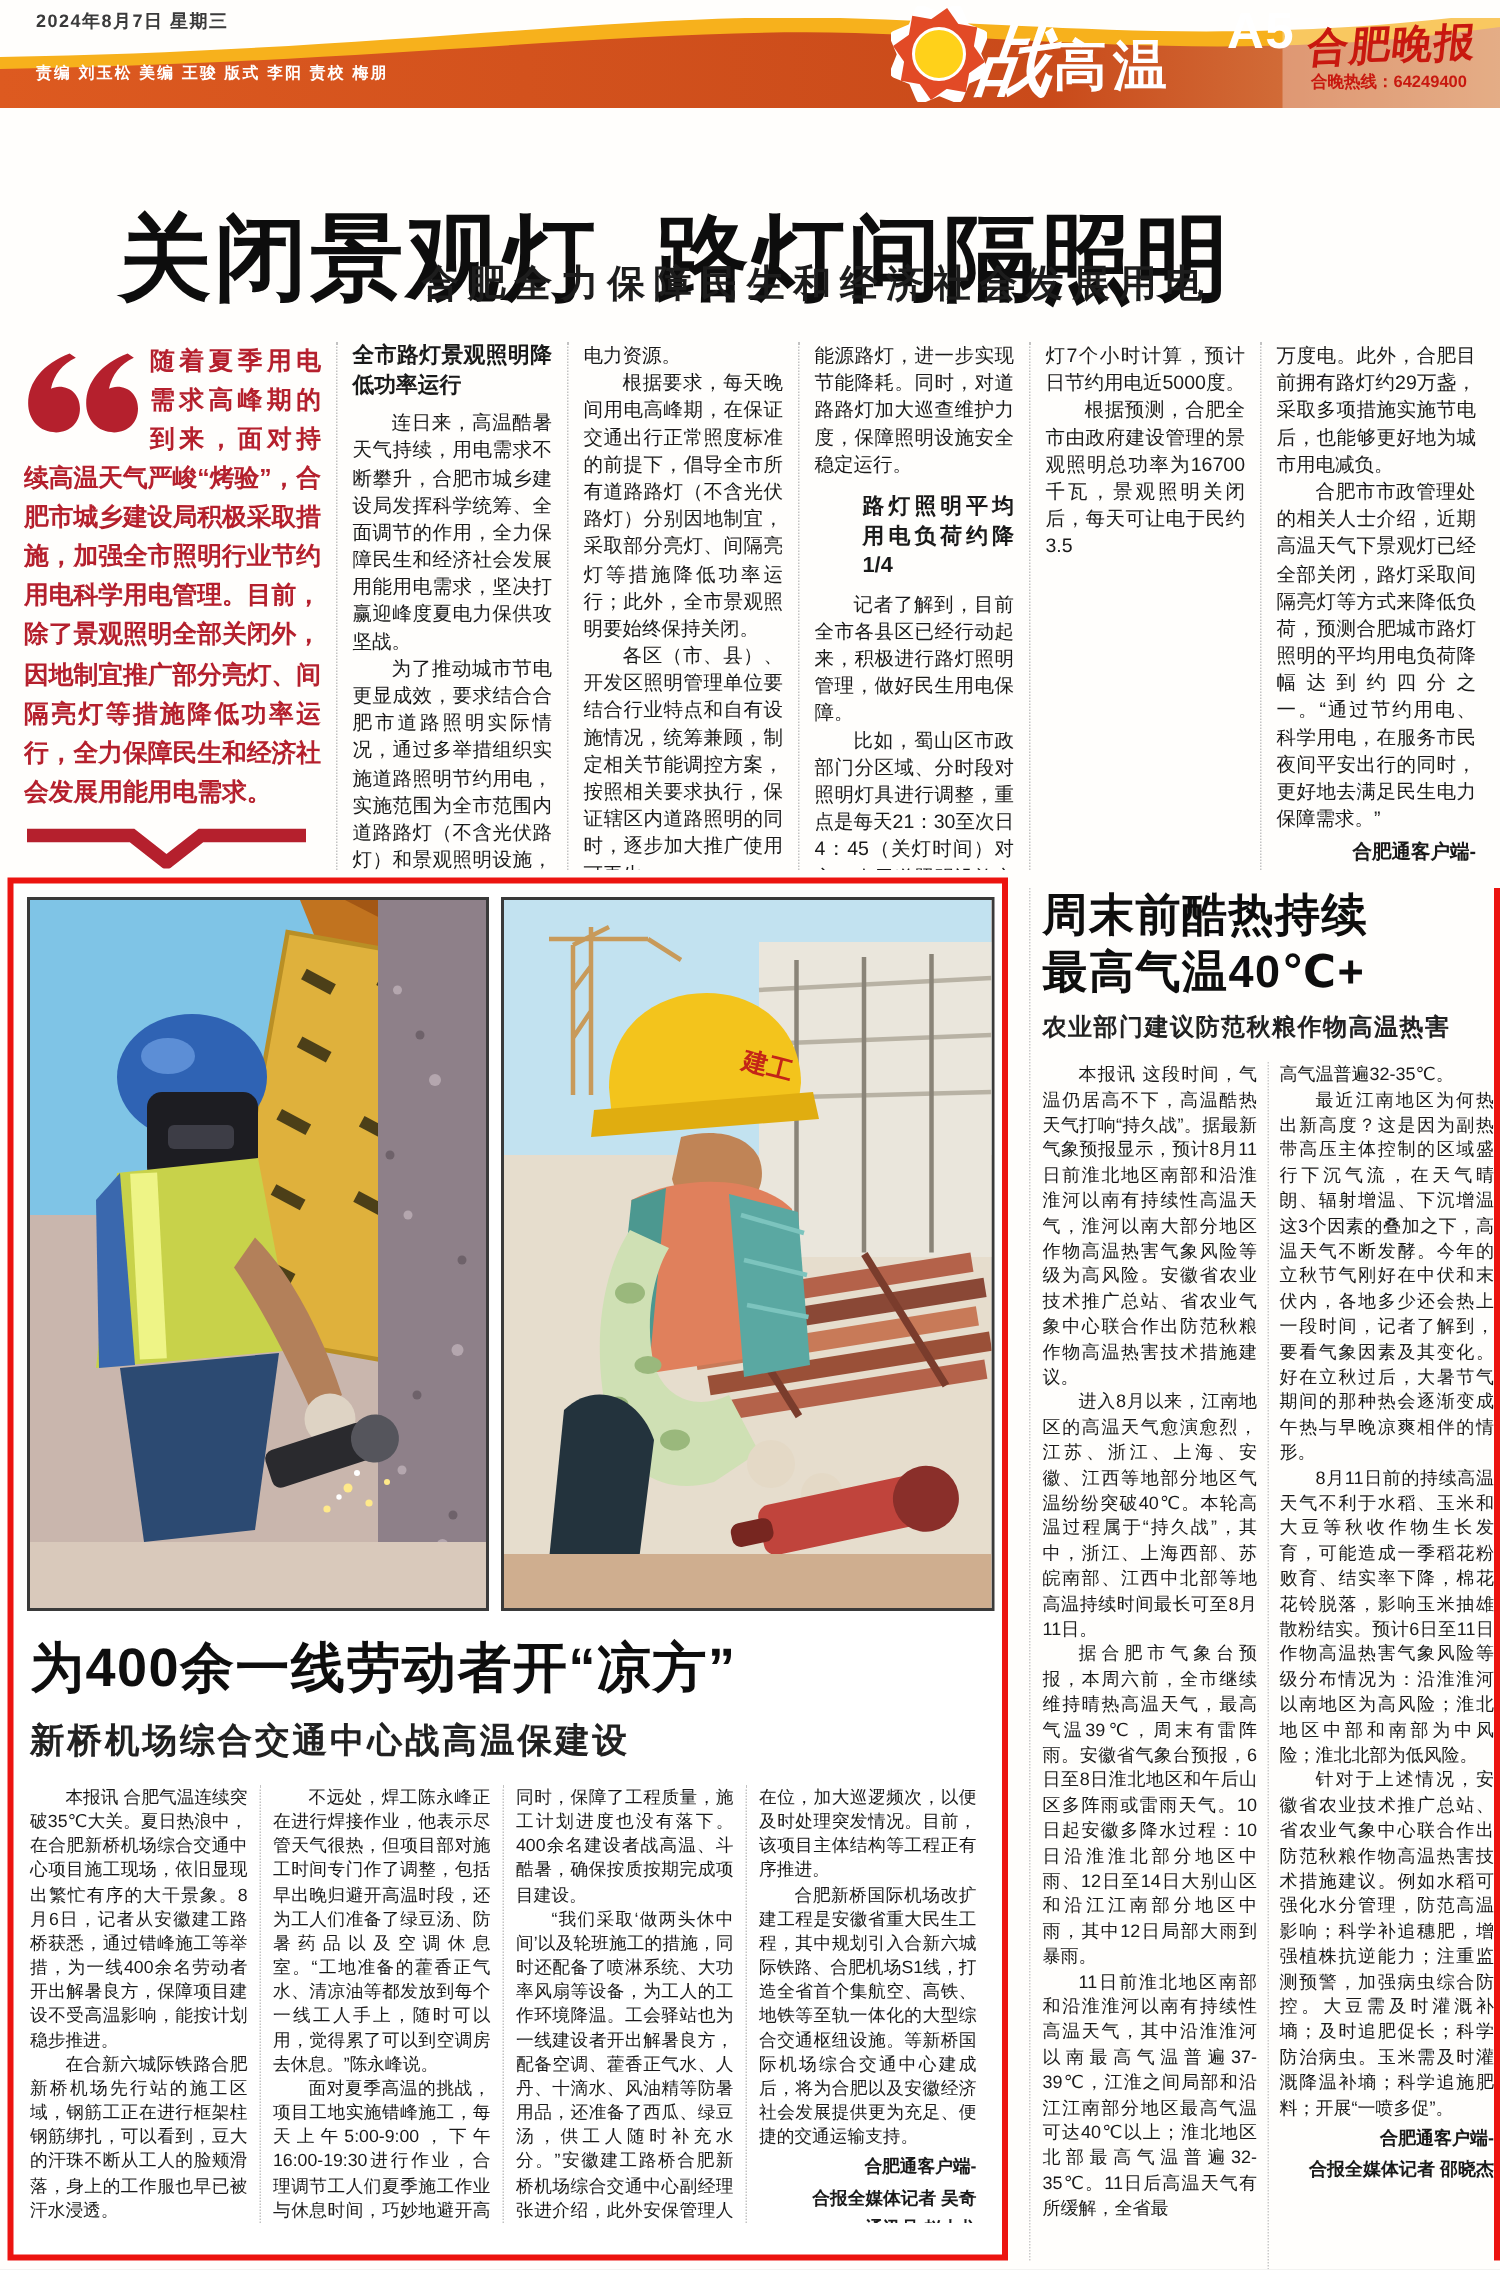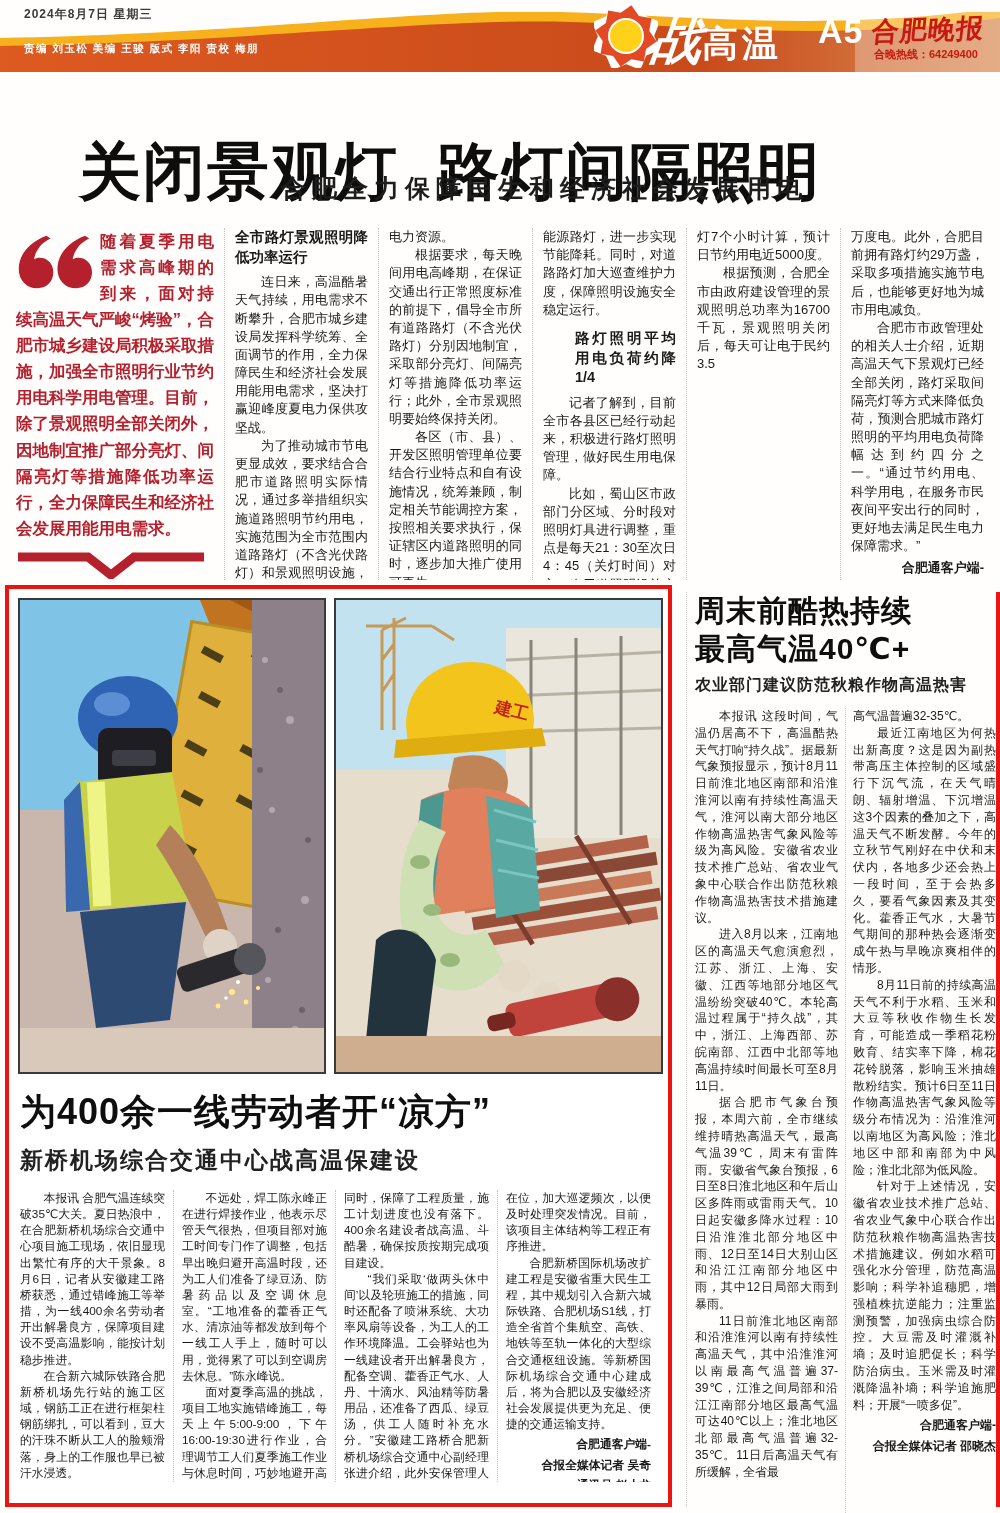--- a/index.html
+++ b/index.html
@@ -6,21 +6,21 @@
   .page{position:relative;width:1000px;height:1513px;background:#fffefc;overflow:hidden;
         font-family:"Liberation Sans","DejaVu Sans",sans-serif;color:#1a1a1a;}
   
   .masthead{position:absolute;left:0;top:0;width:1000px;height:72px;}
   .date-line{position:absolute;left:24px;top:6px;font-size:12px;font-weight:700;color:#3a3a3a;letter-spacing:1px;}
   .wave-svg{position:absolute;left:0;top:12px;}
   .editors{position:absolute;left:24px;top:42px;font-size:10.5px;color:#fff;letter-spacing:1.5px;font-weight:700;}
   .sun{position:absolute;left:594px;top:4px;}
   .zhan{position:absolute;left:652px;top:8px;font-size:50px;font-weight:900;font-style:italic;color:#fff;transform:skewX(-6deg);}
   .gaowen{position:absolute;left:702px;top:20px;font-size:36px;font-weight:900;color:#fff;letter-spacing:4px;}
-  .page-no{position:absolute;left:818px;top:12px;font-size:34px;font-weight:900;color:#fff;letter-spacing:1px;}
+  .page-no{position:absolute;left:818px;top:2px;font-size:34px;font-weight:900;color:#fff;letter-spacing:1px;}
   .brand{position:absolute;left:872px;top:12px;font-size:27px;font-weight:900;color:#c8180f;transform:skewX(-8deg) rotate(-2deg);letter-spacing:1px;}
   .hotline{position:absolute;left:874px;top:47px;font-size:11px;font-weight:700;color:#c8180f;}
   
   .headline{position:absolute;left:0;top:88px;width:900px;text-align:center;font-size:62px;font-weight:900;color:#0d0d0d;letter-spacing:2px;white-space:pre;}
   .subhead{position:absolute;left:0;top:172px;width:808px;text-align:right;font-size:25px;font-weight:700;color:#1d1d1d;letter-spacing:6px;}
   
   .top-article{position:absolute;left:16px;top:228px;width:978px;height:352px;display:flex;overflow:hidden;}
   .tcol{flex:1;padding:0 10px;font-size:13px;line-height:1.4;text-align:justify;overflow:hidden;}
   .tcol + .tcol{border-left:1px dotted #c2c2c2;}
   .quote-col{flex:0 0 198px;padding-left:0;color:#b5202d;font-size:16.5px;line-height:1.58;font-weight:600;}
@@ -291,21 +291,21 @@
     <h3 class="ra-sub">农业部门建议防范秋粮作物高温热害</h3>
     <div class="ra-cols">
       <div class="rcol">
         <p class="p">本报讯 这段时间，气温仍居高不下，高温酷热天气打响“持久战”。据最新气象预报显示，预计8月11日前淮北地区南部和沿淮淮河以南有持续性高温天气，淮河以南大部分地区作物高温热害气象风险等级为高风险。安徽省农业技术推广总站、省农业气象中心联合作出防范秋粮作物高温热害技术措施建议。</p>
         <p class="p">进入8月以来，江南地区的高温天气愈演愈烈，江苏、浙江、上海、安徽、江西等地部分地区气温纷纷突破40℃。本轮高温过程属于“持久战”，其中，浙江、上海西部、苏皖南部、江西中北部等地高温持续时间最长可至8月11日。</p>
         <p class="p">据合肥市气象台预报，本周六前，全市继续维持晴热高温天气，最高气温39℃，周末有雷阵雨。安徽省气象台预报，6日至8日淮北地区和午后山区多阵雨或雷雨天气。10日起安徽多降水过程：10日沿淮淮北部分地区中雨、12日至14日大别山区和沿江江南部分地区中雨，其中12日局部大雨到暴雨。</p>
         <p class="p">11日前淮北地区南部和沿淮淮河以南有持续性高温天气，其中沿淮淮河以南最高气温普遍37-39℃，江淮之间局部和沿江江南部分地区最高气温可达40℃以上；淮北地区北部最高气温普遍32-35℃。11日后高温天气有所缓解，全省最</p>
       </div>
       <div class="rcol">
         <p class="cont">高气温普遍32-35℃。</p>
-        <p class="p">最近江南地区为何热出新高度？这是因为副热带高压主体控制的区域盛行下沉气流，在天气晴朗、辐射增温、下沉增温这3个因素的叠加之下，高温天气不断发酵。今年的立秋节气刚好在中伏和末伏内，各地多少还会热上一段时间，至于会热多久，要看气象因素及其变化。藿香正气水，大暑节气期间的那种热会逐渐变成午热与早晚凉爽相伴的情形。</p>
+        <p class="p">最近江南地区为何热出新高度？这是因为副热带高压主体控制的区域盛行下沉气流，在天气晴朗、辐射增温、下沉增温这3个因素的叠加之下，高温天气不断发酵。今年的立秋节气刚好在中伏和末伏内，各地多少还会热上一段时间，记者了解到，要看气象因素及其变化。好在立秋过后，大暑节气期间的那种热会逐渐变成午热与早晚凉爽相伴的情形。</p>
         <p class="p">8月11日前的持续高温天气不利于水稻、玉米和大豆等秋收作物生长发育，可能造成一季稻花粉败育、结实率下降，棉花花铃脱落，影响玉米抽雄散粉结实。预计6日至11日作物高温热害气象风险等级分布情况为：沿淮淮河以南地区为高风险；淮北地区中部和南部为中风险；淮北北部为低风险。</p>
         <p class="p">针对于上述情况，安徽省农业技术推广总站、省农业气象中心联合作出防范秋粮作物高温热害技术措施建议。例如水稻可强化水分管理，防范高温影响；科学补追穗肥，增强植株抗逆能力；注重监测预警，加强病虫综合防控。大豆需及时灌溉补墒；及时追肥促长；科学防治病虫。玉米需及时灌溉降温补墒；科学追施肥料；开展“一喷多促”。</p>
         <p class="sig">合肥通客户端-</p>
         <p class="sig">合报全媒体记者 邵晓杰</p>
       </div>
     </div>
   </aside>
 
   <div class="right-edge"></div>
 </div>

